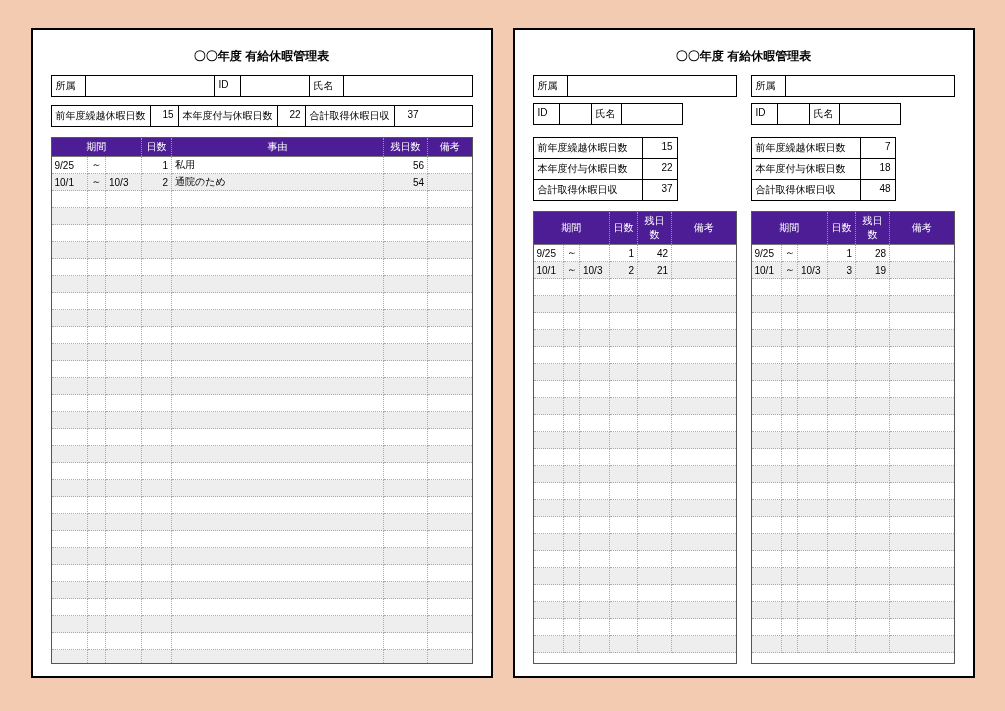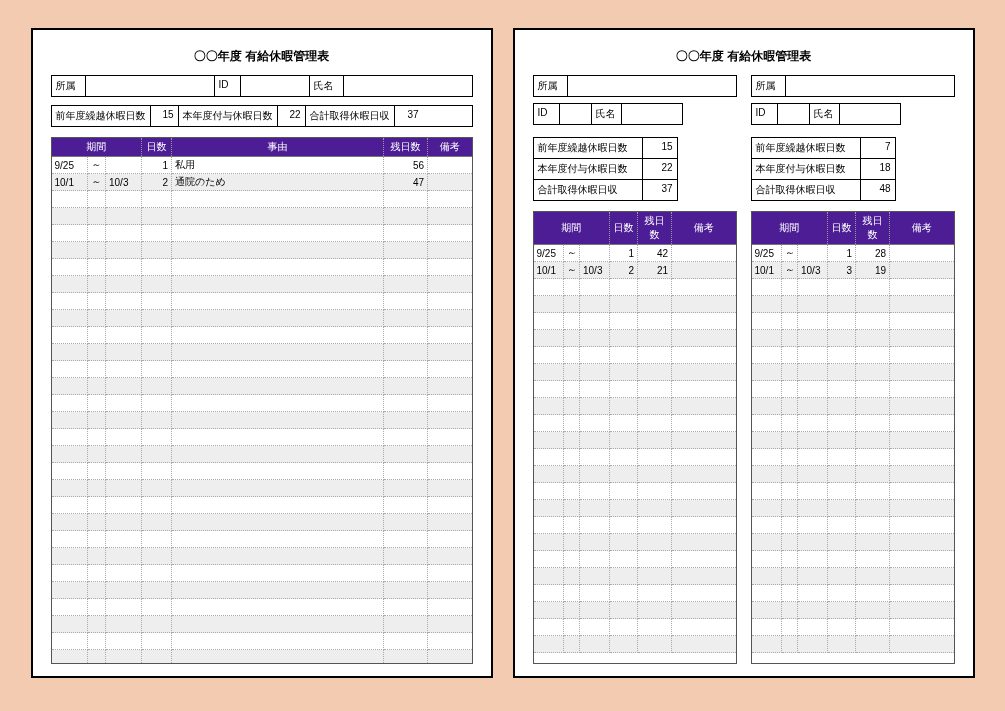--- a/index.html
+++ b/index.html
@@ -192,21 +192,21 @@
             <td>私用</td>
             <td class="num">56</td>
             <td></td>
           </tr>
           <tr class="stripe">
             <td>10/1</td>
             <td class="ctr">～</td>
             <td>10/3</td>
             <td class="num">2</td>
             <td>通院のため</td>
-            <td class="num">47</td>
+            <td class="num">54</td>
             <td></td>
           </tr>
           <tr>
             <td></td>
             <td></td>
             <td></td>
             <td></td>
             <td></td>
             <td></td>
             <td></td>

